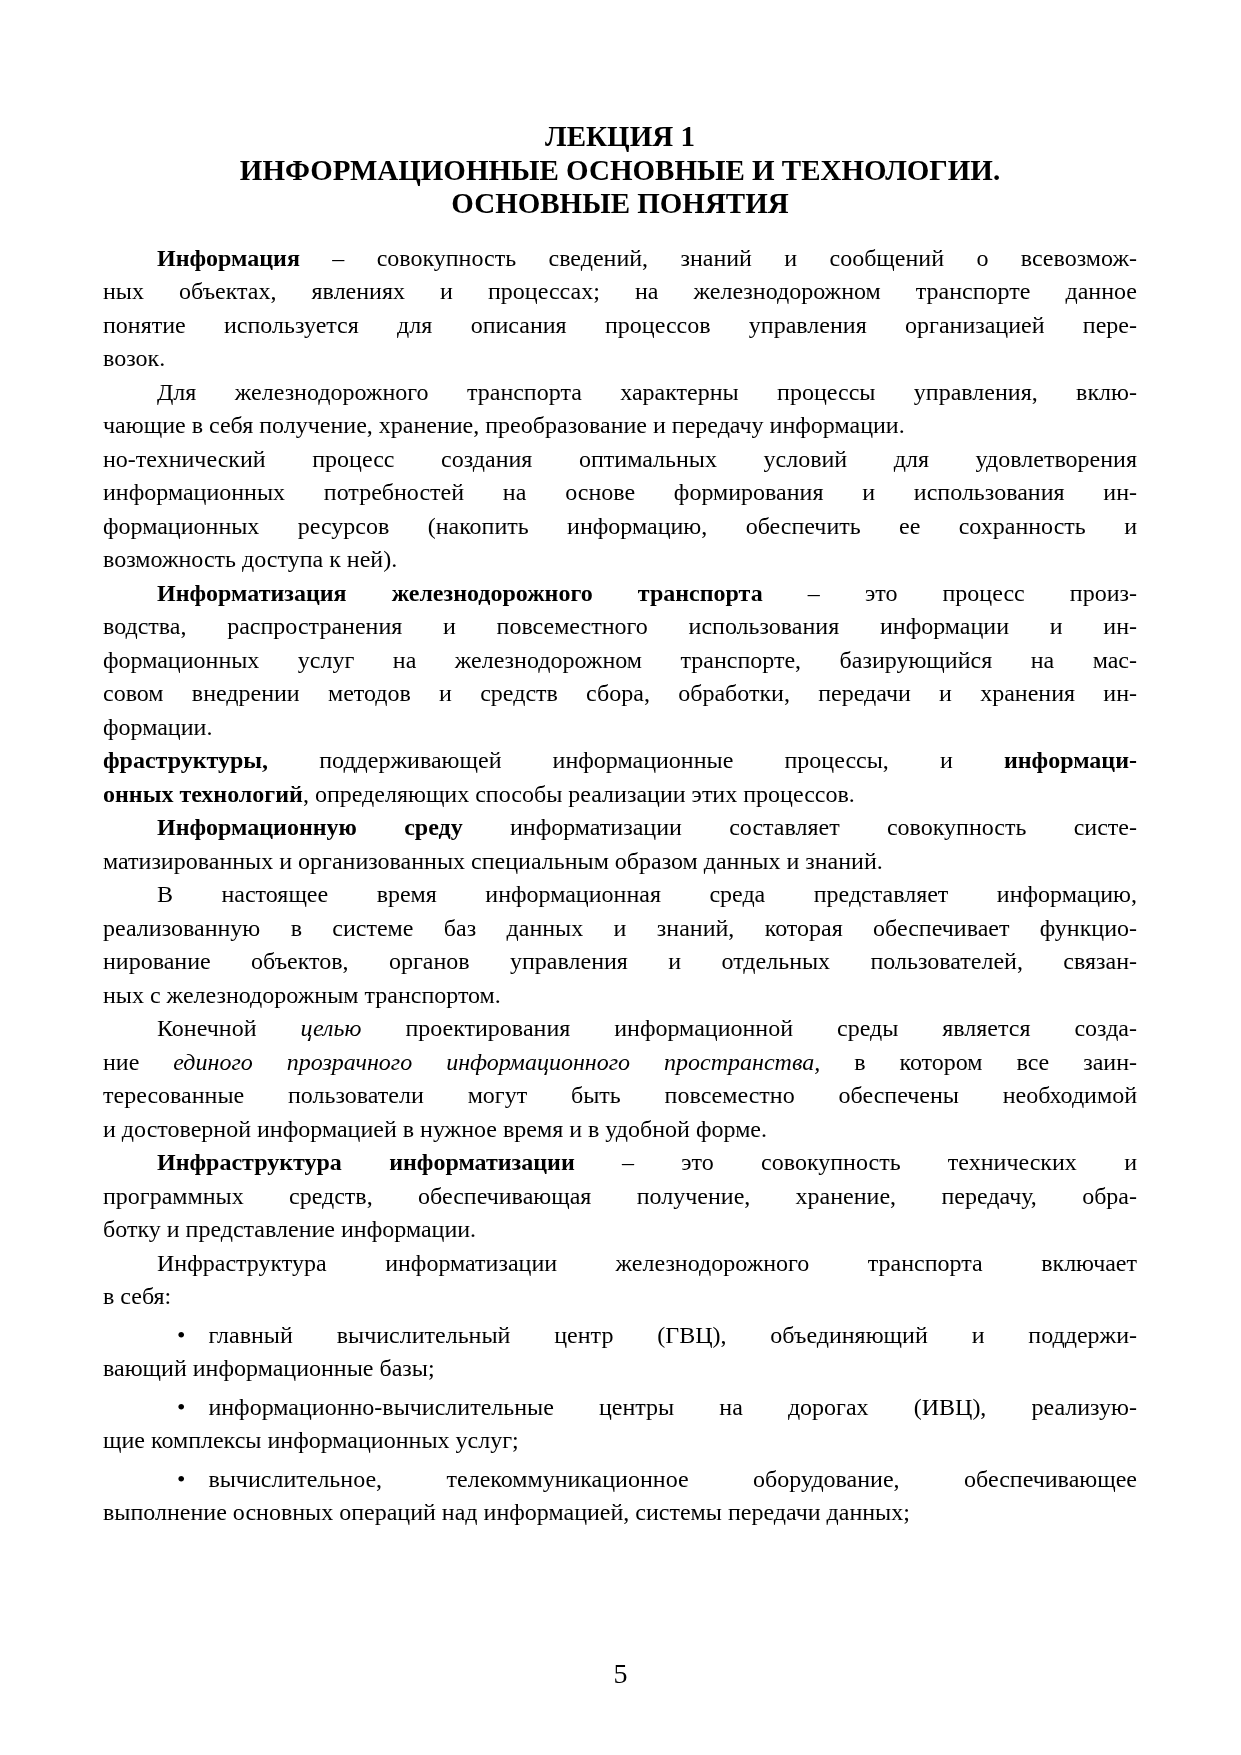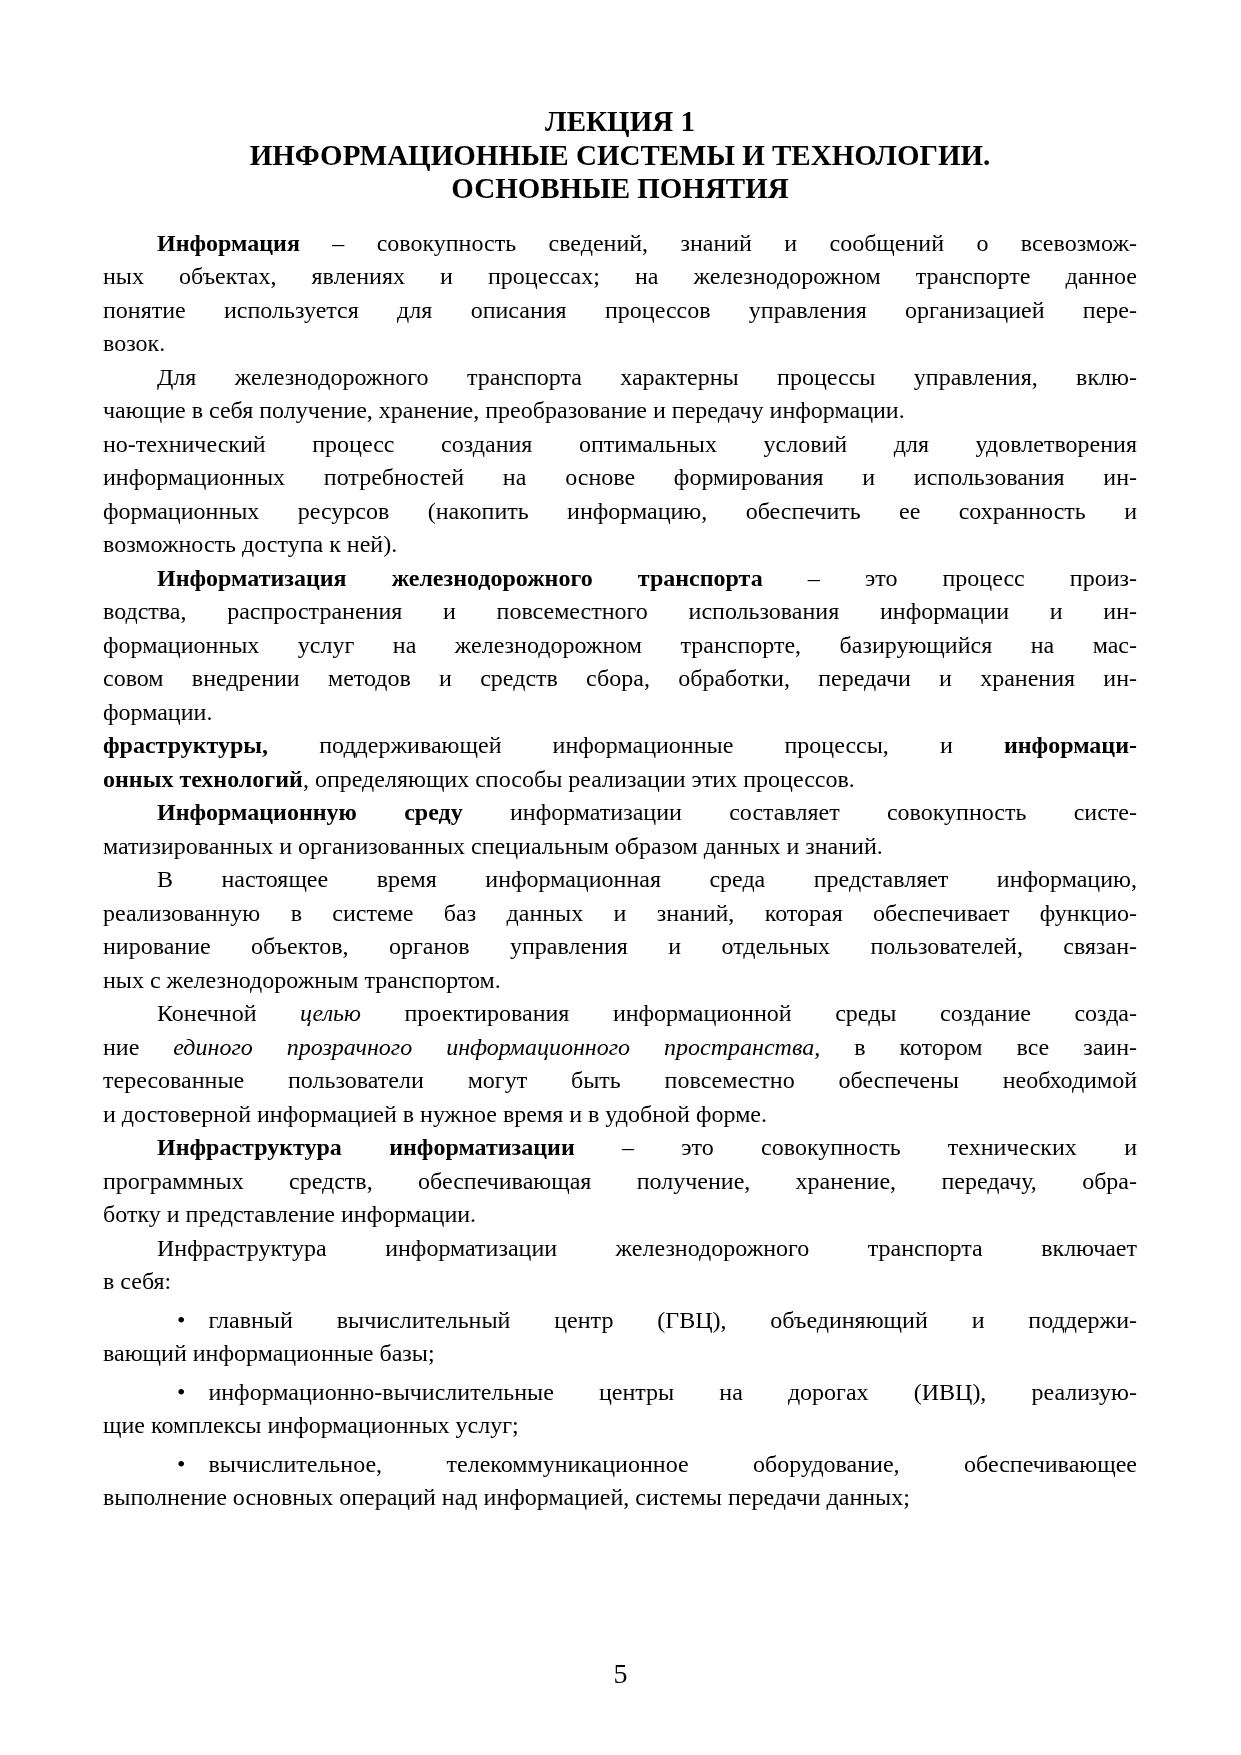--- a/index.html
+++ b/index.html
@@ -8,21 +8,21 @@
     width: 1241px;
     height: 1755px;
     background: #ffffff;
     color: #000000;
     font-family: "Liberation Serif", "DejaVu Serif", serif;
     overflow: hidden;
   }
   .content {
     position: absolute;
     left: 103px;
-    top: 105px;
+    top: 120px;
     width: 1034px;
   }
   .title {
     font-size: 29px;
     font-weight: bold;
     line-height: 33.5px;
     text-align: center;
     margin: 0 0 21px 0;
   }
   .title-line { text-align: center; }
@@ -57,21 +57,21 @@
     line-height: 33.5px;
   }
 </style>
 </head>
 <body>
 
 <div class="page">
   <div class="content">
     <div class="title">
       <div class="title-line">ЛЕКЦИЯ 1</div>
-      <div class="title-line">ИНФОРМАЦИОННЫЕ СИСТЕМЫ И ТЕХНОЛОГИИ.</div>
+      <div class="title-line">ИНФОРМАЦИОННЫЕ ОСНОВНЫЕ И ТЕХНОЛОГИИ.</div>
       <div class="title-line">ОСНОВНЫЕ ПОНЯТИЯ</div>
     </div>
     <div id="doc-body">
         <div class="para text">
           <div class="line first"><span class="b">Информация</span><span> – совокупность сведений, знаний и сообщений о всевозмож-</span></div>
           <div class="line"><span>ных объектах, явлениях и процессах; на железнодорожном транспорте данное</span></div>
           <div class="line"><span>понятие используется для описания процессов управления организацией пере-</span></div>
           <div class="line last"><span>возок.</span></div>
         </div>
         <div class="para text">
@@ -99,21 +99,21 @@
           <div class="line first"><span class="b">Информационную среду</span><span> информатизации составляет совокупность систе-</span></div>
           <div class="line last"><span>матизированных и организованных специальным образом данных и знаний.</span></div>
         </div>
         <div class="para text">
           <div class="line first"><span>В настоящее время информационная среда представляет информацию,</span></div>
           <div class="line"><span>реализованную в системе баз данных и знаний, которая обеспечивает функцио-</span></div>
           <div class="line"><span>нирование объектов, органов управления и отдельных пользователей, связан-</span></div>
           <div class="line last"><span>ных с железнодорожным транспортом.</span></div>
         </div>
         <div class="para text">
-          <div class="line first"><span>Конечной </span><span class="i">целью</span><span> проектирования информационной среды создание созда-</span></div>
+          <div class="line first"><span>Конечной </span><span class="i">целью</span><span> проектирования информационной среды является созда-</span></div>
           <div class="line"><span>ние </span><span class="i">единого прозрачного информационного пространства,</span><span> в котором все заин-</span></div>
           <div class="line"><span>тересованные пользователи могут быть повсеместно обеспечены необходимой</span></div>
           <div class="line last"><span>и достоверной информацией в нужное время и в удобной форме.</span></div>
         </div>
         <div class="para text">
           <div class="line first"><span class="b">Инфраструктура информатизации</span><span> – это совокупность технических и</span></div>
           <div class="line"><span>программных средств, обеспечивающая получение, хранение, передачу, обра-</span></div>
           <div class="line last"><span>ботку и представление информации.</span></div>
         </div>
         <div class="para text">

